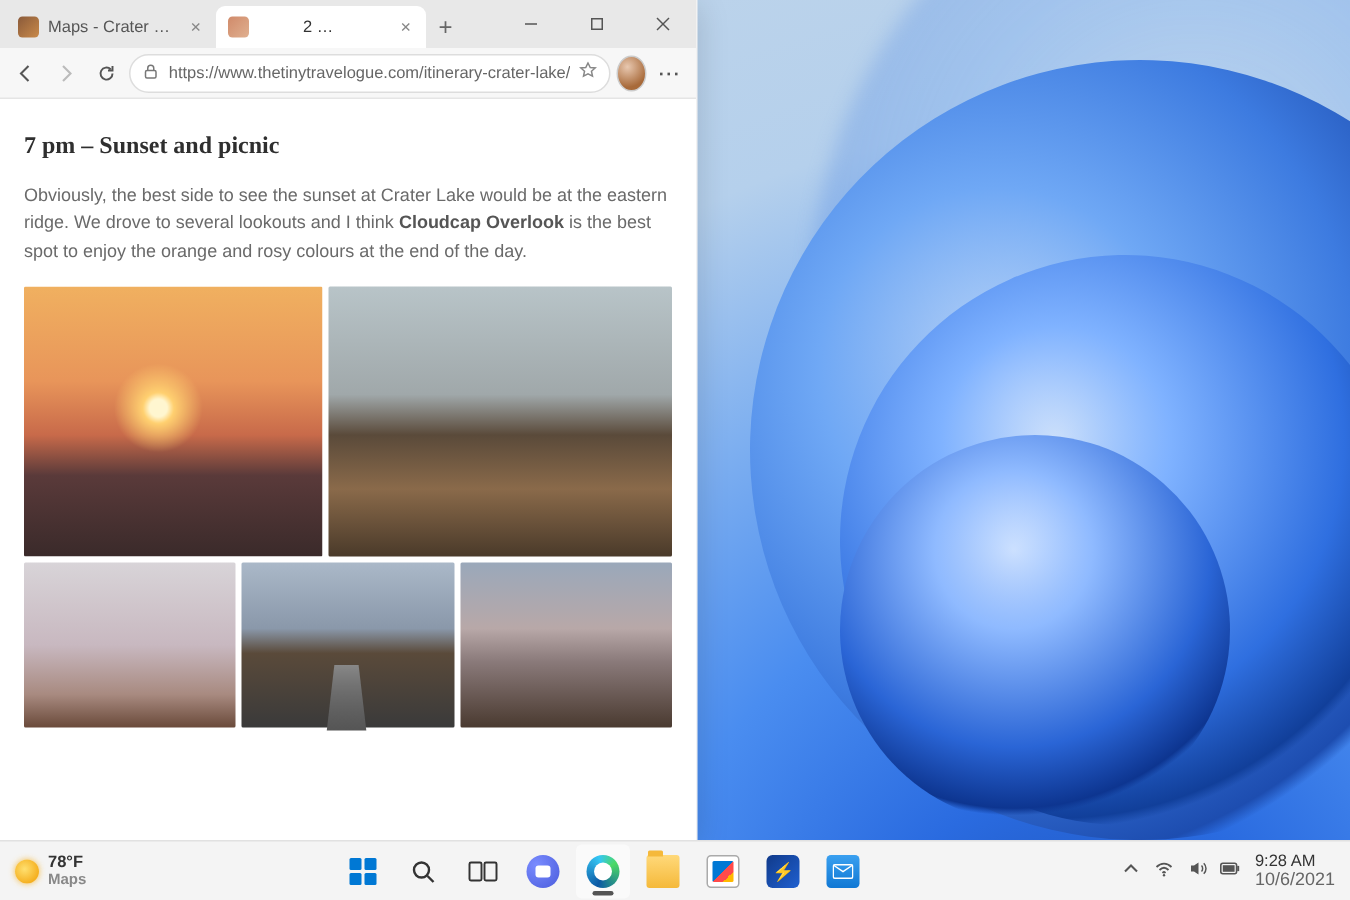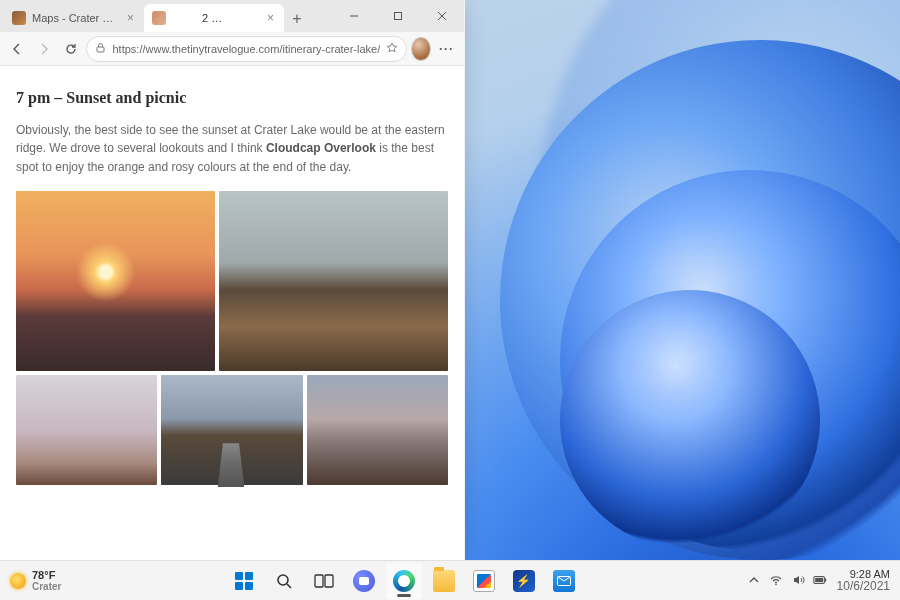--- a/index.html
+++ b/index.html
@@ -159,21 +159,21 @@
   .app.files::before { content:""; position:absolute; top:-3px; left:1px; width:10px; height:4px; background:#f5b93a; border-radius:1px 1px 0 0; }
   .app.store { background:#fff; border:1px solid #aaa; border-radius:3px; position:relative; }
   .app.store::after { content:""; position:absolute; inset:3px; background:linear-gradient(135deg,#0078d4 0 50%, #ff4b4b 50% 75%, #ffb900 75%); border-radius:1px; }
   .app.mail { background:linear-gradient(180deg,#3aa0f0,#1078d4); border-radius:3px; display:flex; align-items:center; justify-content:center; }
   .app.mail svg { width:14px; height:10px; color:#fff; }
   .app.ptoys { background:linear-gradient(135deg,#103a8a,#2060d0); border-radius:4px; display:flex; align-items:center; justify-content:center; color:#fff; font-size:12px; font-weight:bold; }
 
   .tb-right { display:flex; align-items:center; gap:10px; color:#555; }
   .tray { display:flex; align-items:center; gap:8px; cursor:pointer; }
   .tray svg { width:14px; height:14px; }
-  .clock { text-align:right; line-height:1.1; cursor:pointer; }
+  .clock { text-align:left; line-height:1.1; cursor:pointer; }
   .clock .time { font-size:11px; color:#333; }
   .clock .date { font-size:12px; color:#666; }
 </style>
 </head>
 <body>
 
 <div class="desktop">
   <div class="swirl s4"></div>
   <div class="swirl s1"></div>
   <div class="swirl s2"></div>
@@ -265,21 +265,21 @@
       </div>
     </div>
   </div>
 </div>
 
 <div class="taskbar">
   <div class="weather">
     <div class="sun"></div>
     <div class="wtext">
       <div class="wtemp">78°F</div>
-      <div class="wcond">Crater</div>
+      <div class="wcond">Maps</div>
     </div>
   </div>
 
   <div class="tb-center">
     <div class="tb-icon">
       <div class="app start">
           <div class="start-grid">
             <span></span>
             <span></span>
             <span></span>

